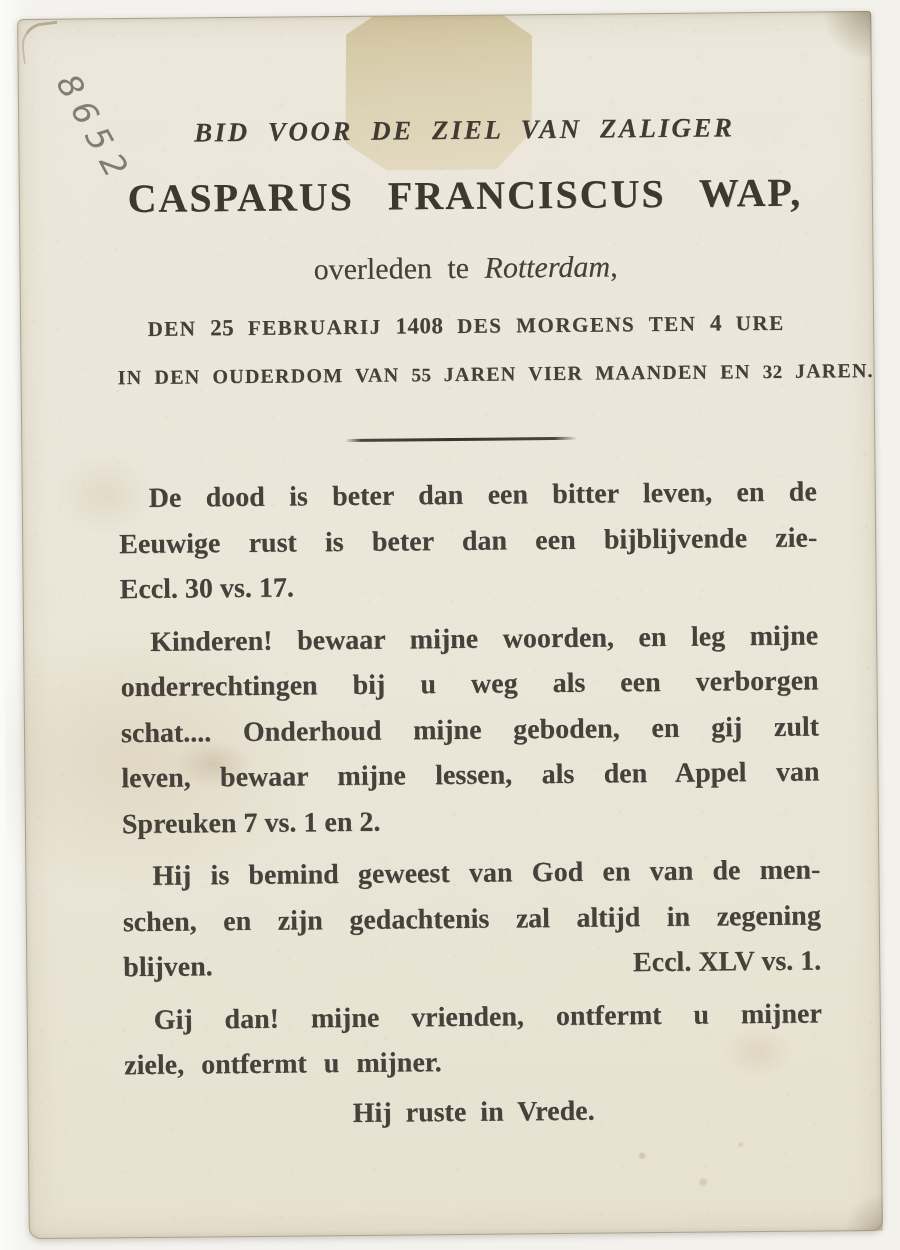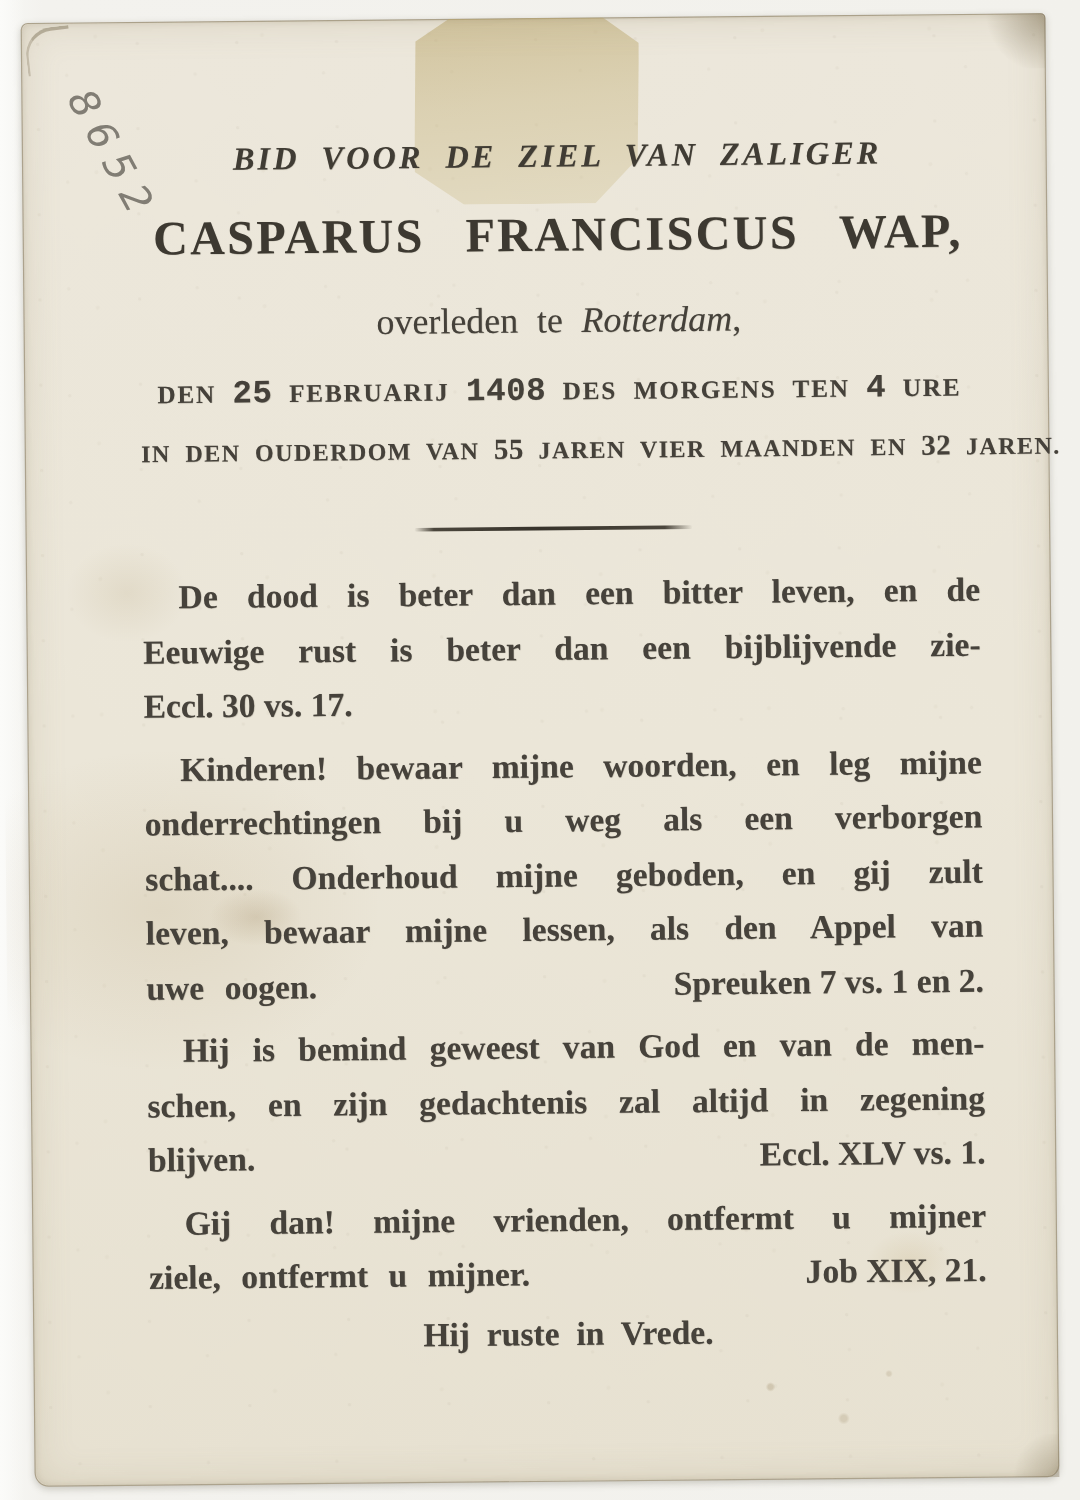--- a/index.html
+++ b/index.html
@@ -96,26 +96,26 @@
   .deceased-name {
     margin-top: 22px; font-size: 40px; line-height: 52px;
     font-weight: bold; letter-spacing: 2px; word-spacing: 22px; color: #3d3931;
   }
   .death-line { margin-top: 26px; font-size: 30px; line-height: 40px; word-spacing: 8px; }
   .death-place { font-style: italic; }
   .date-line {
     margin-top: 20px; font-size: 21px; line-height: 36px;
     font-weight: bold; letter-spacing: 1.5px; word-spacing: 7px;
   }
-  .date-line .num { font-size: 27px; letter-spacing: .5px; font-family: Liberation Mono, monospace; }
+  .date-line .num { font-size: 23px; letter-spacing: .5px; }
   .age-line {
     margin-top: 13px; font-size: 20px; line-height: 34px;
     font-weight: bold; letter-spacing: 1.2px; word-spacing: 6px;
   }
-  .age-line .num { font-size: 24px; letter-spacing: .5px; }
+  .age-line .num { font-size: 19px; letter-spacing: .5px; }
   .divider {
     margin: 46px auto 0; width: 232px; height: 3px;
     transform: translateX(-6px);
     border-radius: 2px;
     background: linear-gradient(90deg, rgba(70,65,55,0) 0%, #4b463c 7%, #37332b 45%, #4b463c 90%, rgba(70,65,55,0) 100%);
   }
   .body-text { margin-top: 31px; font-size: 28px; line-height: 45.5px; font-weight: bold; color: #46423b; }
   .verse + .verse { margin-top: 7px; }
   .vline { text-align: justify; text-align-last: justify; }
   .vline.indent { text-indent: 30px; }
@@ -165,39 +165,37 @@
           <span class="cite">Eccl. 30 vs. 17.</span>
         </div>
       </div>
 
       <div class="verse">
         <div class="vline indent">Kinderen! bewaar mijne woorden, en leg mijne</div>
         <div class="vline">onderrechtingen bij u weg als een verborgen</div>
         <div class="vline">schat.... Onderhoud mijne geboden, en gij zult</div>
         <div class="vline">leven, bewaar mijne lessen, als den Appel van</div>
         <div class="vline final">
-          <span class="left-part">uwe oogen.</span>
           <span class="cite">Spreuken 7 vs. 1 en 2.</span>
         </div>
       </div>
 
       <div class="verse">
         <div class="vline indent">Hij is bemind geweest van God en van de men-</div>
         <div class="vline">schen, en zijn gedachtenis zal altijd in zegening</div>
         <div class="vline final">
           <span class="left-part">blijven.</span>
           <span class="cite">Eccl. XLV vs. 1.</span>
         </div>
       </div>
 
       <div class="verse">
         <div class="vline indent">Gij dan! mijne vrienden, ontfermt u mijner</div>
         <div class="vline final">
           <span class="left-part">ziele, ontfermt u mijner.</span>
-          <span class="cite">Job XIX, 21.</span>
         </div>
       </div>
 
       <div class="closing">Hij ruste in Vrede.</div>
 
     </div>
   </div>
 </div>
 
 </body></html>

